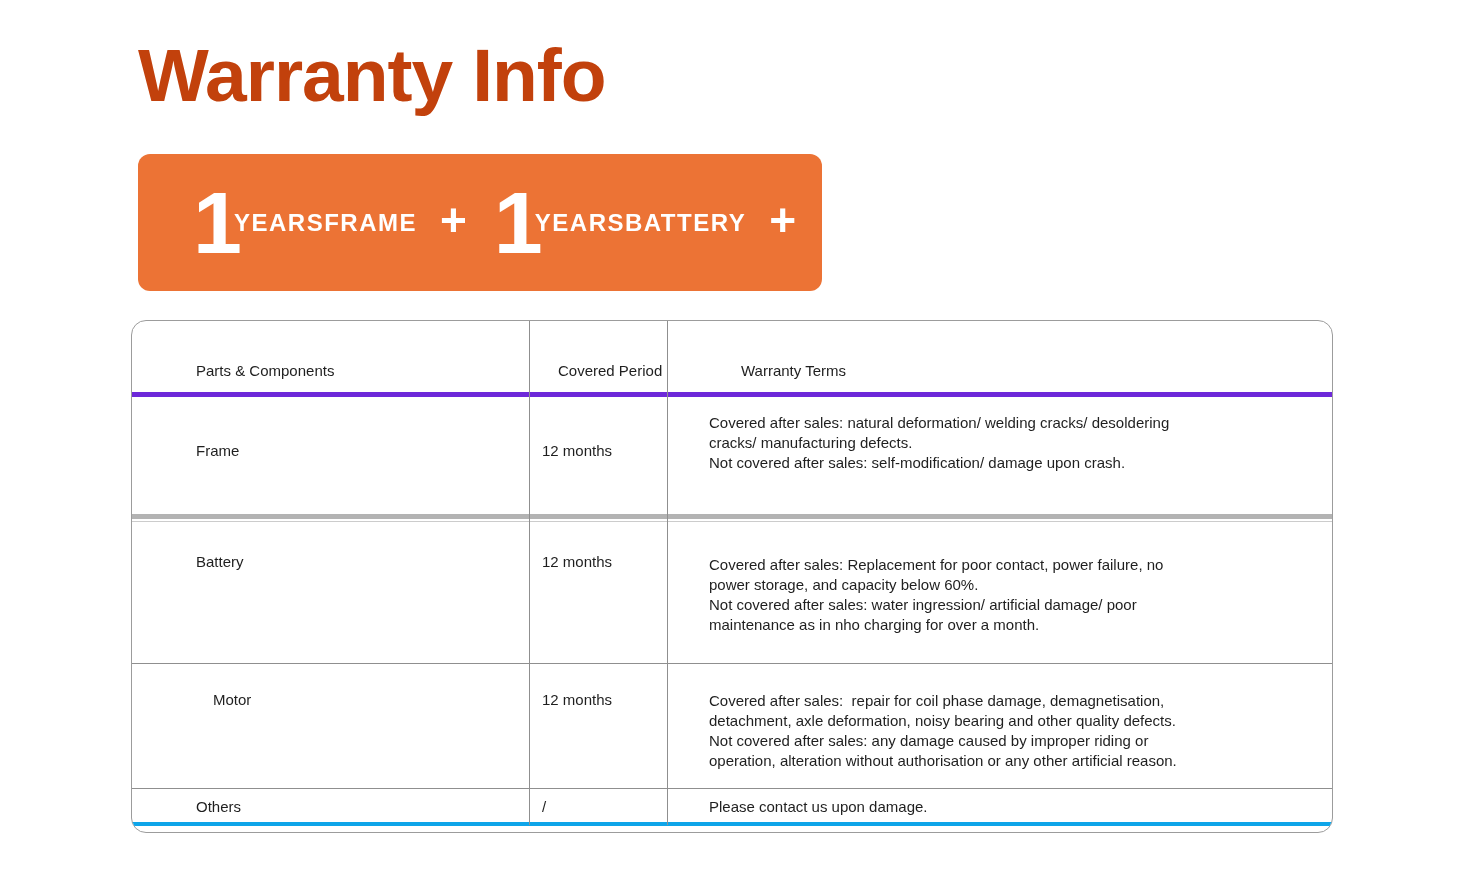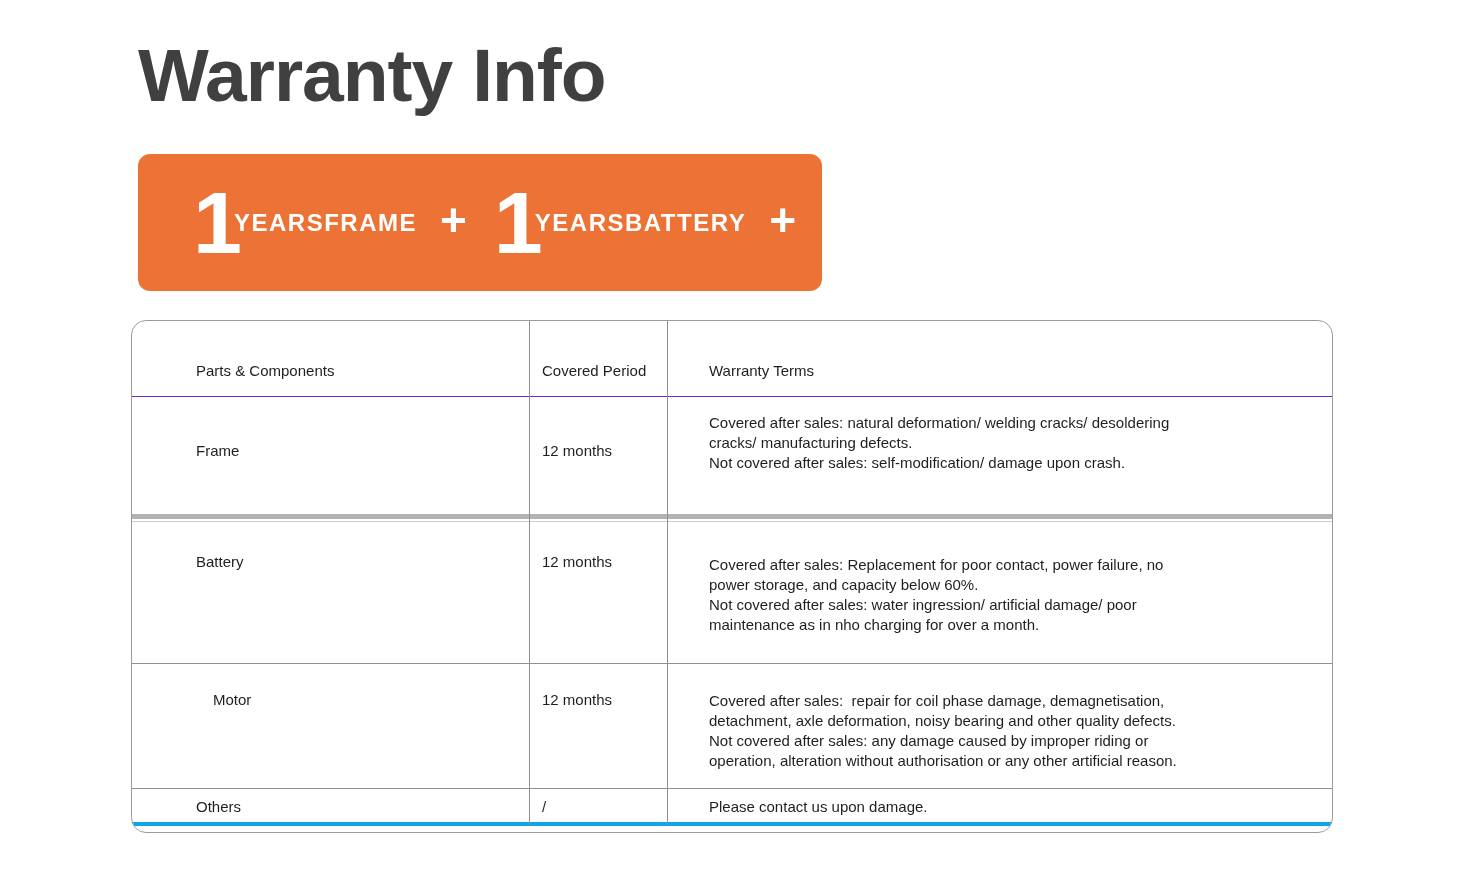--- a/index.html
+++ b/index.html
@@ -15,21 +15,21 @@
   }
 
   
   .page-title {
     position: absolute;
     left: 138px;
     top: 30px;
     font-size: 75px;
     font-weight: bold;
     letter-spacing: -1px;
-    color: #404040;
+    color: #c2410c;
     line-height: 1.2;
   }
 
   
   .banner {
     position: absolute;
     left: 138px;
     top: 154px;
     width: 684px;
     height: 137px;
@@ -87,21 +87,21 @@
     background: #8f8f8f;
   }
   .vline-1 { left: 397px; height: 504px; }
   .vline-2 { left: 535px; height: 504px; }
 
   .trow {
     display: grid;
     grid-template-columns: 397px 138px 666px;
     box-sizing: border-box;
   }
-  .trow-header   { height: 76px;  border-bottom: 1px solid #6d28d9; }
+  .trow-header   { height: 76px;  border-bottom: 5px solid #6d28d9; gap: 16px; }
   .trow-frame    { height: 117px; }
   .thick-divider { height: 8px; }
   .thick-divider .band  { height: 5px; background: #b3b3b3; }
   .thick-divider .gapln { height: 2px; background: #ffffff; }
   .thick-divider .thin  { height: 1px; background: #cccccc; }
   .trow-battery  { height: 142px; border-bottom: 1px solid #8f8f8f; box-sizing: border-box; }
   .trow-motor    { height: 125px; border-bottom: 1px solid #8f8f8f; box-sizing: border-box; }
   .trow-others   { height: 37px;  border-bottom: 4px solid #0ea5e9; box-sizing: border-box; }
 
   .cell {

